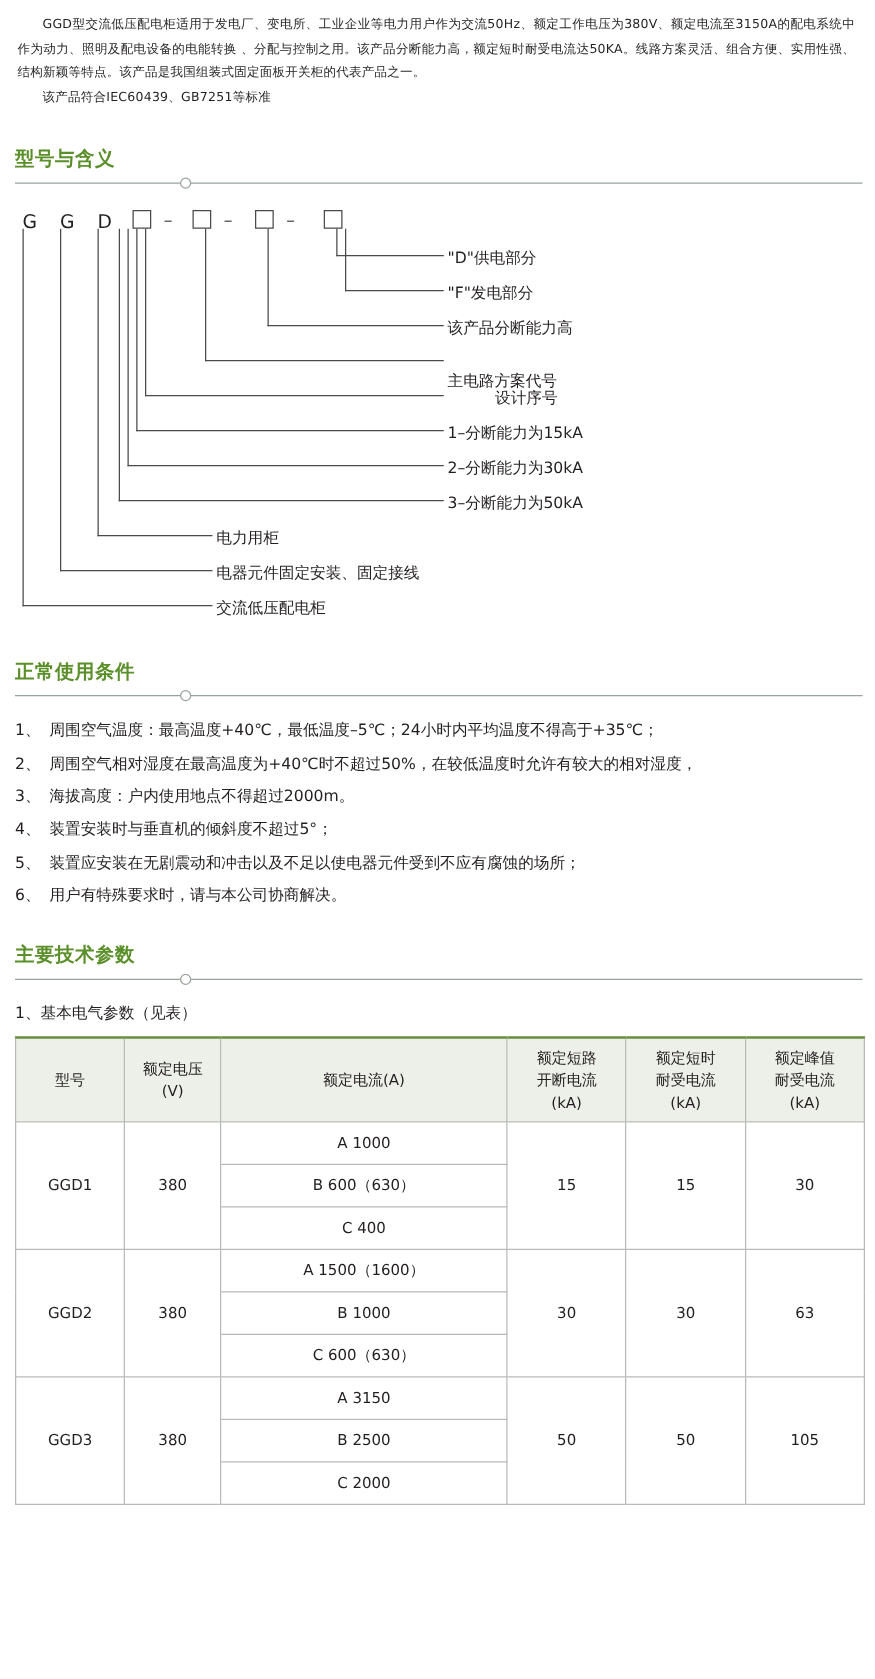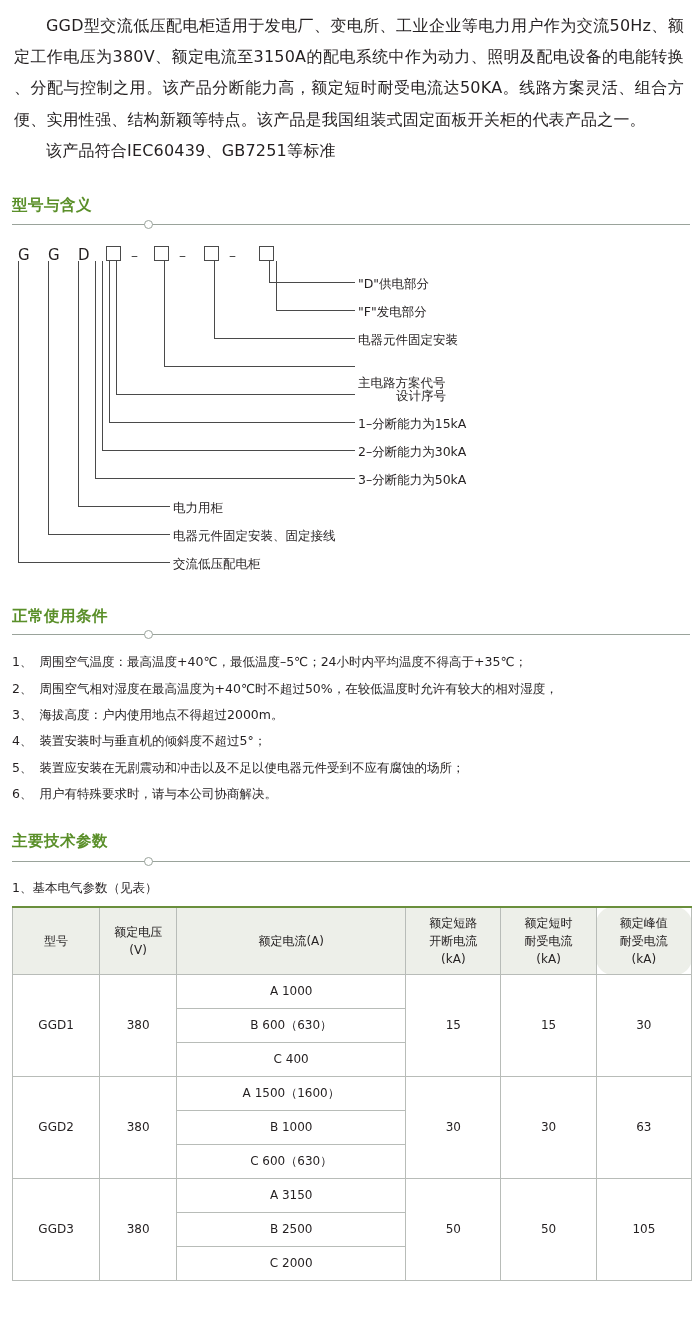--- a/index.html
+++ b/index.html
@@ -54,21 +54,21 @@
     border-radius: 50%;
     border: 1px solid #9aa39b;
     background: #ffffff;
   }
 
   
   .para {
     margin: 0;
     text-indent: 2em;
     line-height: 1.95;
-    font-size: 16px;
+    font-size: 10px;
     color: #231f20;
     text-align: justify;
     letter-spacing: 0.2px;
   }
   .block-overview { padding: 0 6px 0 4px; }
 
   
   .model-area {
     position: relative;
     height: 340px;
@@ -206,21 +206,21 @@
       <span class="code-box" style="left:245px;"></span>
     </div>
 
     <div class="leader" style="left:259px; top:19px; width:86px;  height:22px;"></div>
     <div class="leader-label" style="left:348px; top:31px;">"D"供电部分</div>
 
     <div class="leader" style="left:266px; top:19px; width:79px;  height:50px;"></div>
     <div class="leader-label" style="left:348px; top:59px;">"F"发电部分</div>
 
     <div class="leader" style="left:204px; top:19px; width:141px; height:78px;"></div>
-    <div class="leader-label" style="left:348px; top:87px;">电器元件固定安装</div>
+    <div class="leader-label" style="left:348px; top:87px;">该产品分断能力高</div>
 
     <div class="leader" style="left:154px; top:19px; width:191px; height:106px;"></div>
     <div class="leader-label" style="left:348px; top:105px;margin-top:25px;">主电路方案代号</div>
 
     <div class="leader" style="left:106px; top:19px; width:239px; height:134px;"></div>
     <div class="leader-label" style="left:348px; top:143px;margin-left:38px;">设计序号</div>
 
     <div class="leader" style="left:99px; top:19px; width:246px; height:162px;"></div>
     <div class="leader-label" style="left:348px; top:171px;">1–分断能力为15kA</div>
 
@@ -297,21 +297,21 @@
         </th>
         <th style="width:226px;">
           <span>额定电流(A)</span>
         </th>
         <th style="width:94px;">
           额定短路<br>开断电流<br>(kA)
         </th>
         <th style="width:94px;">
           额定短时<br>耐受电流<br>(kA)
         </th>
-        <th style="width:94px;border-radius:17px;">
+        <th style="width:94px;">
           额定峰值<br>耐受电流<br>(kA)
         </th>
       </tr>
     </thead>
     <tbody>
 
       <tr>
         <td class="model-cell" rowspan="3">GGD1</td>
         <td class="volt-cell" rowspan="3">380</td>
         <td class="cur-cell">A  1000</td>

